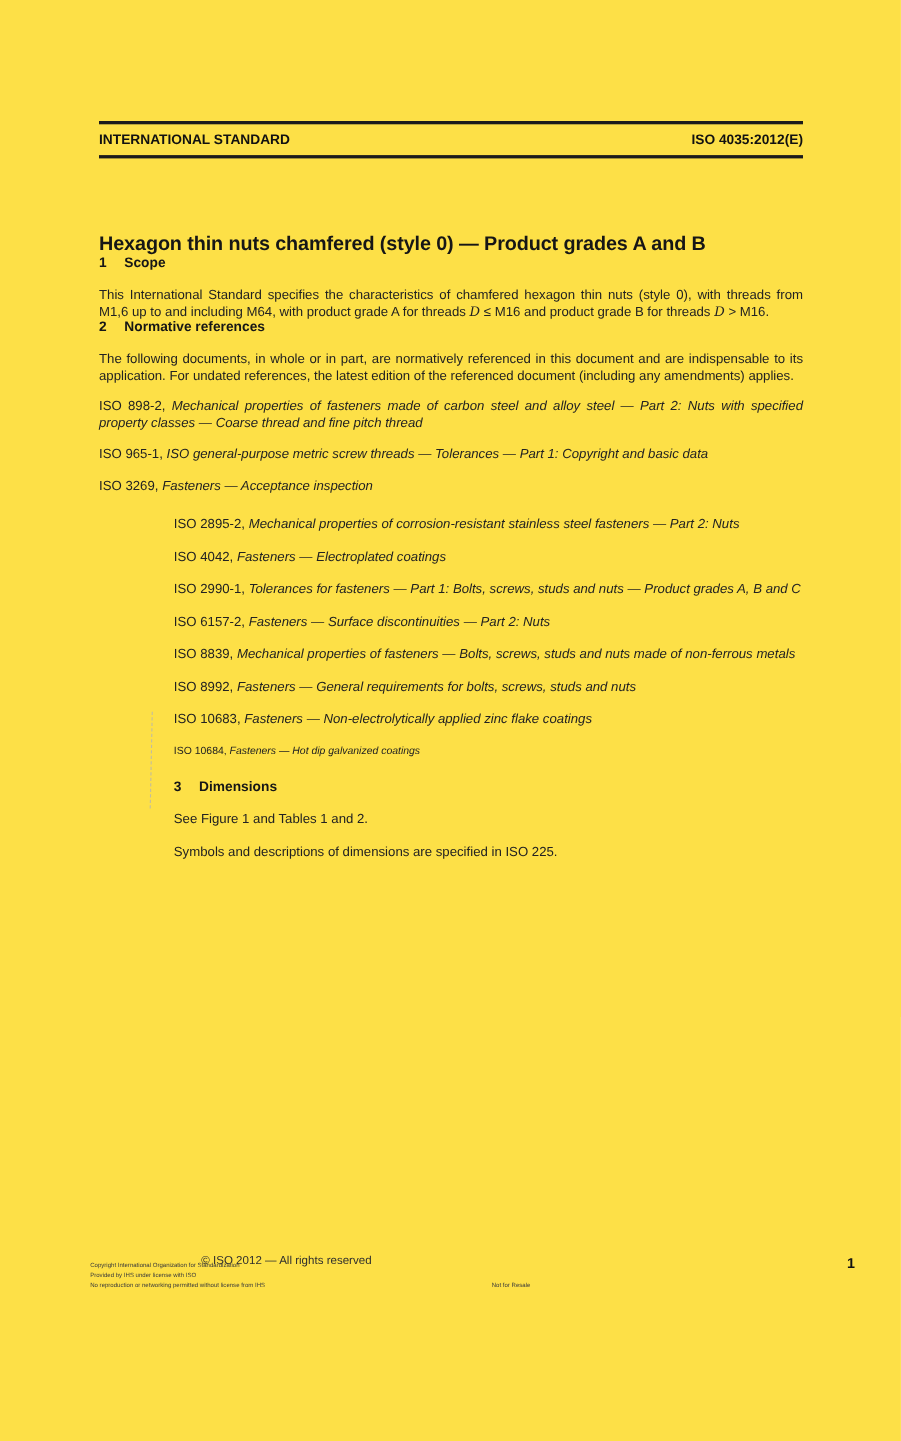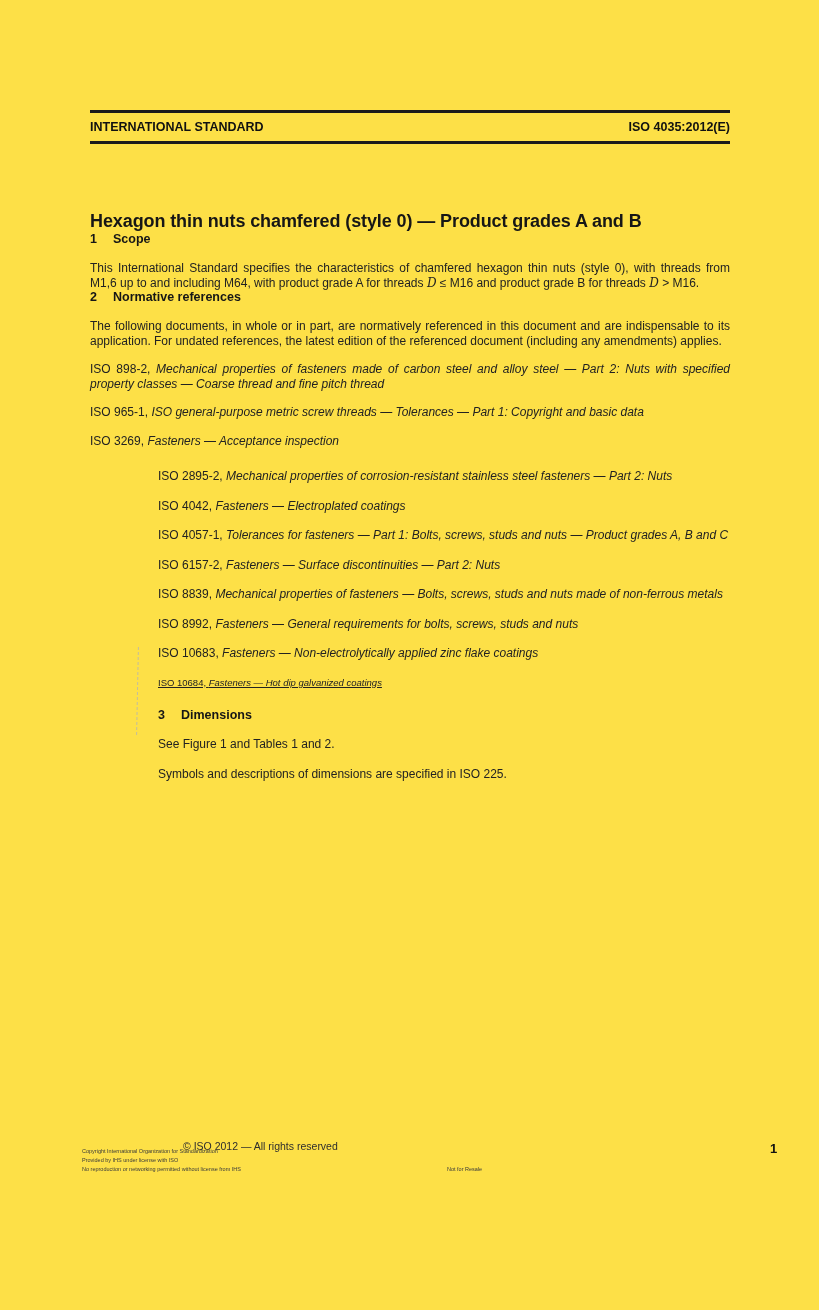--- a/index.html
+++ b/index.html
@@ -28,21 +28,21 @@
   .just { text-align: justify; }
   .mt-head1 { margin-top: 36px; }
   .mt-par  { margin-top: 15px; }
   .mt-par2 { margin-top: 13px; }
   .mt-head { margin-top: 29px; }
   .ref { margin-top: 14px; }
   .nowrap { white-space: nowrap; }
   .it { font-style: italic; }
   .var { font-family: "DejaVu Serif", serif; font-style: italic; }
   .indent-block { margin-left: 68px; width: 612px; }
-  .small-ref { font-size: 9.5px; text-decoration: underline; }
+  .small-ref { font-size: 9.5px; }
   .change-bar {
     position: absolute; left: 137px; top: 647px; height: 88px; width: 0;
     border-left: 1px dashed #b4b4b4; transform: rotate(1.2deg); opacity: .8;
   }
   .f-copy {
     position: absolute; left: 183px; top: 1140px;
     font-size: 10.5px; color: #2e2e2e; z-index: 1; white-space: nowrap;
   }
   .f-ihs {
     position: absolute; left: 82px; top: 1147px;
@@ -98,21 +98,21 @@
     <div class="indent-block">
       <p class="ref nowrap" style="margin-top:21px">
         <span>ISO 2895-2,</span>
         <span class="it">Mechanical properties of corrosion-resistant stainless steel fasteners — Part 2: Nuts</span>
       </p>
       <p class="ref nowrap" style="margin-top:15px">
         <span>ISO 4042,</span>
         <span class="it">Fasteners — Electroplated coatings</span>
       </p>
       <p class="ref nowrap" style="margin-top:15px">
-        <span>ISO 4057-1,</span>
+        <span>ISO 2990-1,</span>
         <span class="it">Tolerances for fasteners — Part 1: Bolts, screws, studs and nuts — Product grades A, B and C</span>
       </p>
       <p class="ref nowrap" style="margin-top:15px">
         <span>ISO 6157-2,</span>
         <span class="it">Fasteners — Surface discontinuities — Part 2: Nuts</span>
       </p>
       <p class="ref nowrap" style="margin-top:15px">
         <span>ISO 8839,</span>
         <span class="it">Mechanical properties of fasteners — Bolts, screws, studs and nuts made of non-ferrous metals</span>
       </p>

